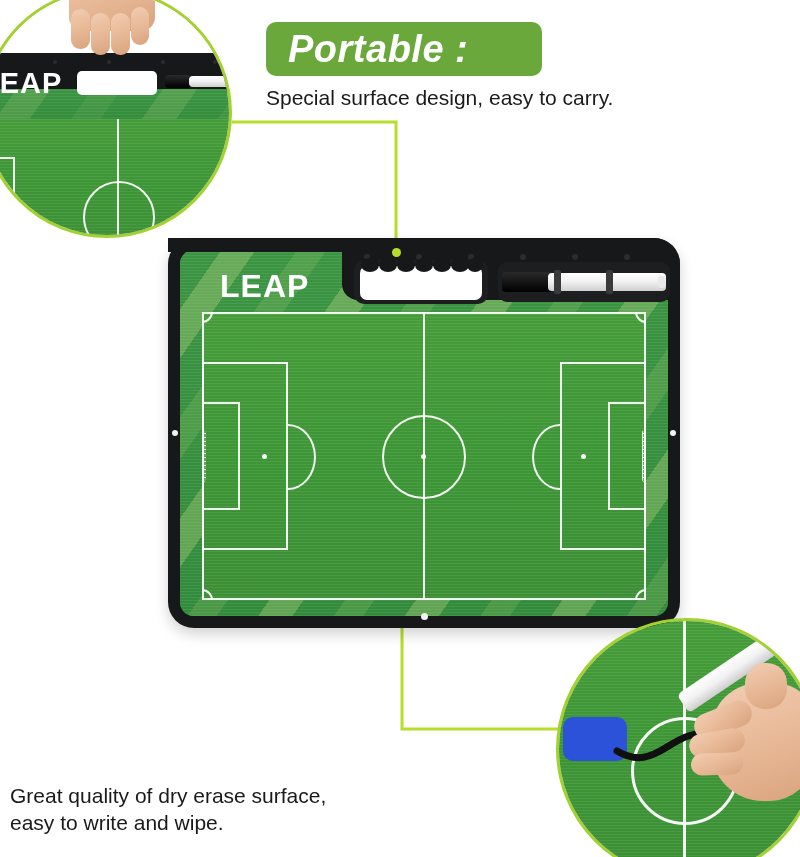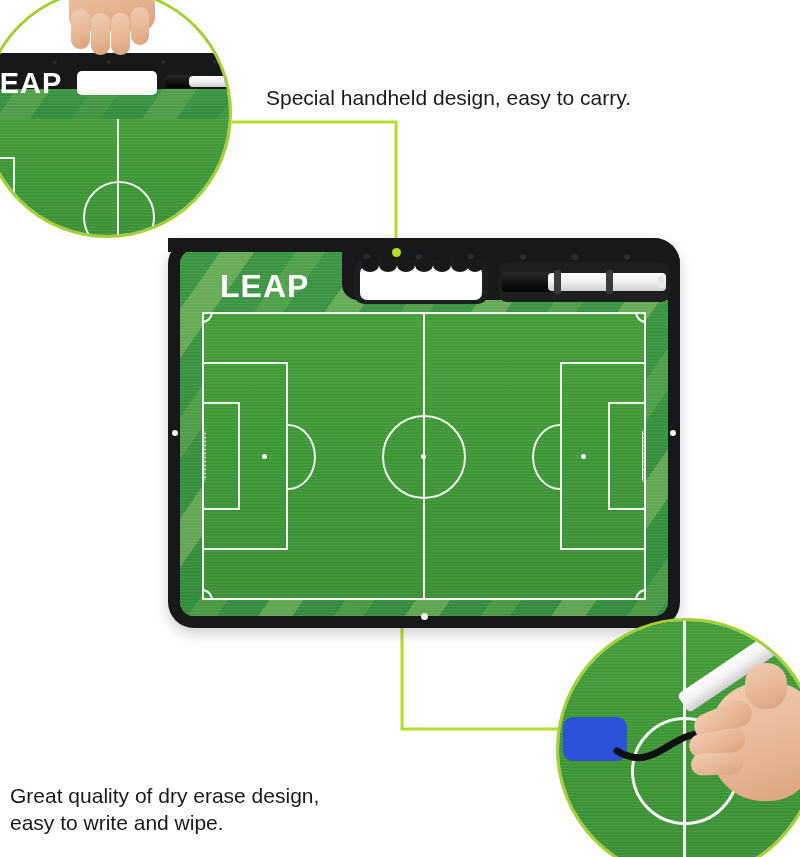--- a/index.html
+++ b/index.html
@@ -188,21 +188,24 @@
       <div class="pl-thin" style="left:142px;top:0;width:2px;height:130px;"></div>
 
       <div style="position:absolute;left:108px;top:62px;width:72px;height:72px;border:2px solid rgba(255,255,255,.92);border-radius:50%;box-sizing:border-box;"></div>
 
       <div class="pl" style="left:-30px;top:38px;width:70px;height:96px;"></div>
 
       <div class="pl" style="left:246px;top:38px;width:70px;height:96px;"></div>
     </div>
   </div>
 
-  <div class="body-text" style="left:266px;top:84px;width:520px;">Special handheld design, easy to carry.</div>
+  <div class="badge" style="left:266px;top:22px;width:276px;height:54px;padding-left:22px;">
+    <span class="badge-text" style="font-size:38px;">Portable :</span>
+  </div>
+  <div class="body-text" style="left:266px;top:84px;width:520px;">Special surface design, easy to carry.</div>
 
   <div id="board" style="left:168px;top:238px;width:512px;height:390px;">
 
     <div id="board-face" style="left:12px;top:12px;width:488px;height:366px;">
       <div class="turf-dark" style="position:absolute;inset:0;"></div>
       <div class="stripes"></div>
 
       <div id="pitch" style="left:22px;top:62px;width:444px;height:288px;">
         <div class="turf" style="position:absolute;inset:0;"></div>
 
@@ -292,16 +295,16 @@
                   border-radius:5px;transform:rotate(-34deg);transform-origin:0 50%;"></div>
 
       <div class="skin" style="position:absolute;left:24px;top:34px;width:104px;height:118px;border-radius:48px 40px 46px 52px;"></div>
       <div class="skin" style="position:absolute;left:6px;top:58px;width:60px;height:26px;border-radius:14px;transform:rotate(-22deg);"></div>
       <div class="skin" style="position:absolute;left:2px;top:82px;width:56px;height:24px;border-radius:13px;transform:rotate(-10deg);"></div>
       <div class="skin" style="position:absolute;left:4px;top:104px;width:52px;height:22px;border-radius:12px;transform:rotate(-2deg);"></div>
       <div class="skin" style="position:absolute;left:58px;top:14px;width:42px;height:46px;border-radius:20px;"></div>
     </div>
   </div>
 
-  <div class="body-text" style="left:10px;top:782px;width:470px;">Great quality of dry erase design,
+  <div class="body-text" style="left:10px;top:782px;width:470px;">Great quality of dry erase surface,
 easy to write and wipe.</div>
 
 </div>
 
 </body></html>

